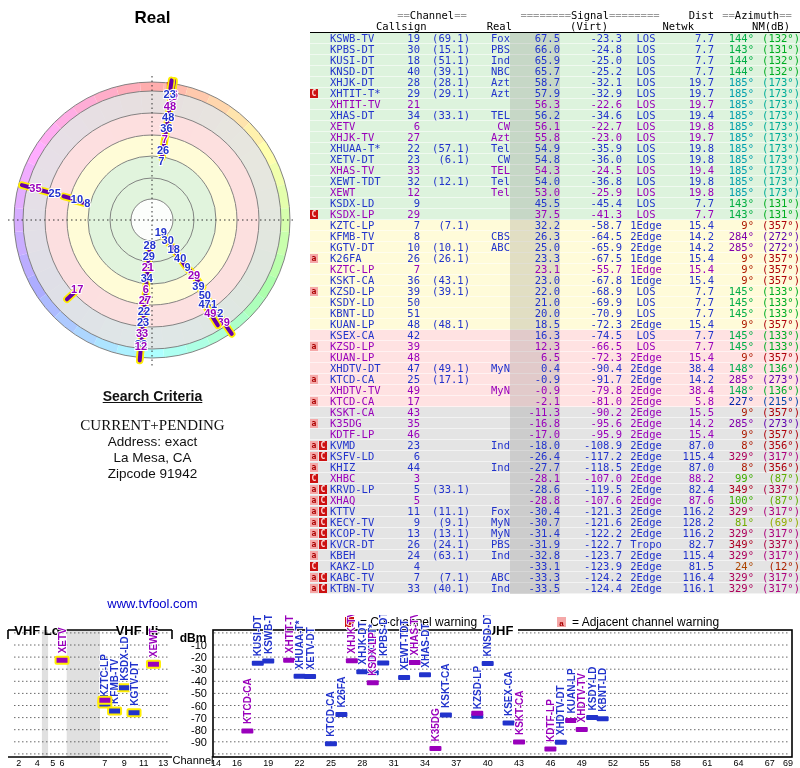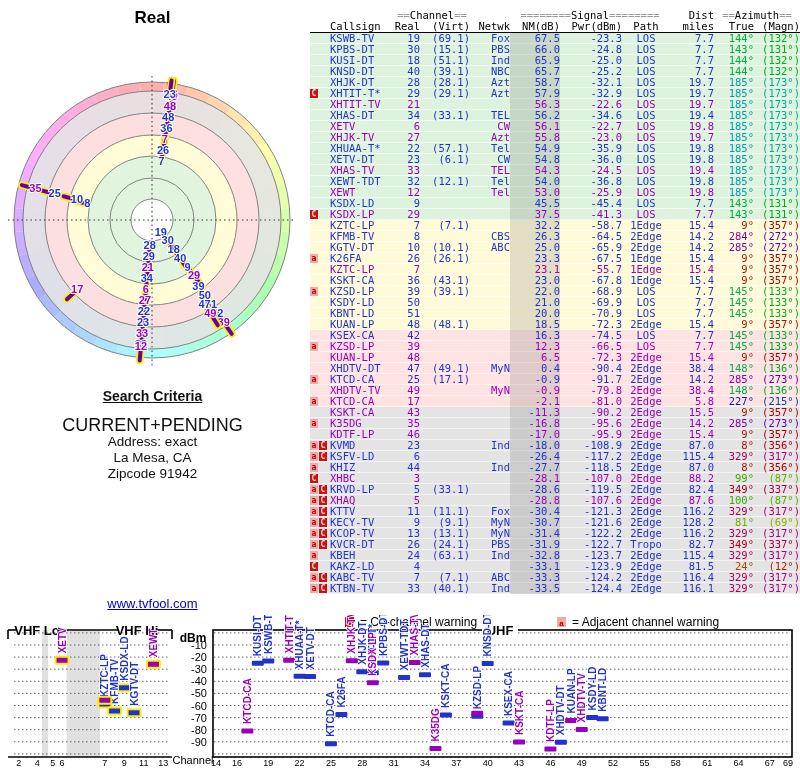--- a/index.html
+++ b/index.html
@@ -6,30 +6,30 @@
   #page{position:relative;width:800px;height:768px;background:#fff;overflow:hidden;
         font-family:"Liberation Sans",sans-serif;}
   
   #titleblock{position:absolute;left:0;top:8px;width:305px;text-align:center;}
   #title1{font-size:17px;font-weight:bold;}
   #title2{font-size:16px;font-weight:bold;margin-top:8px;}
   #truenorth{position:absolute;left:0;top:60px;width:305px;text-align:center;font-size:12.5px;color:#111;}
   #radar{position:absolute;left:2px;top:70px;}
   #searchblock{position:absolute;left:0;top:388px;width:305px;text-align:center;color:#111;}
   #search-heading{font-size:14px;font-weight:bold;text-decoration:underline;margin-bottom:12px;}
-  .search-line0{font-size:18px;line-height:18px;}
+  .search-line0{font-size:15px;line-height:18px;font-family:Liberation Serif, serif;}
   .search-line{font-size:13.5px;line-height:16px;}
   #datecode{margin-top:24px;font-size:12.5px;line-height:15px;}
   #linkwrap{position:absolute;left:0;top:594px;width:305px;text-align:center;}
-  #tvfool-link{font-size:13px;color:#0000cc;text-decoration:underline;cursor:pointer;}
+  #tvfool-link{font-size:13px;color:#0000cc;cursor:pointer;}
   
   #tablewrap{position:absolute;left:310px;top:9px;width:490px;font-family:"DejaVu Sans Mono",monospace;font-size:10.5px;}
   .hrow,.trow{display:grid;grid-template-columns:20px 64px 26px 50px 40px 50px 62px 48px 44px 40px 46px;height:11px;line-height:11px;white-space:pre;}
   .grow{display:grid;grid-template-columns:84px 76px 40px 160px 44px 86px;height:12px;line-height:12px;white-space:pre;}
-  .hdr{border-bottom:1px solid #000;}
+  .hdr{border-bottom:1px solid #000;gap:46px;}
   .eq{color:#9a9a9a;}
   .gc{text-align:center;} .gr{text-align:right;}
   .trow{box-shadow:inset 0 -1px 0 rgba(255,255,255,.55);}
   .tg{background:#ddf3dd;} .ty{background:#fffbd9;} .tp{background:#ffe2e2;} .tx{background:#e4e4e4;}
   .dg{color:#2233cc;} .an{color:#9900bb;}
   .cell{overflow:hidden;}
   .c-r{text-align:right;} .c-c{text-align:center;} .c-l{text-align:left;}
   .c-nm{background:rgba(120,120,120,.22);}
   .badge{display:inline-block;width:8px;height:9px;margin:1px 1px 0 0;font:bold 8px/9px "DejaVu Sans Mono",monospace;text-align:center;vertical-align:top;}
   .bC{background:#cc1111;color:#ffdddd;}

